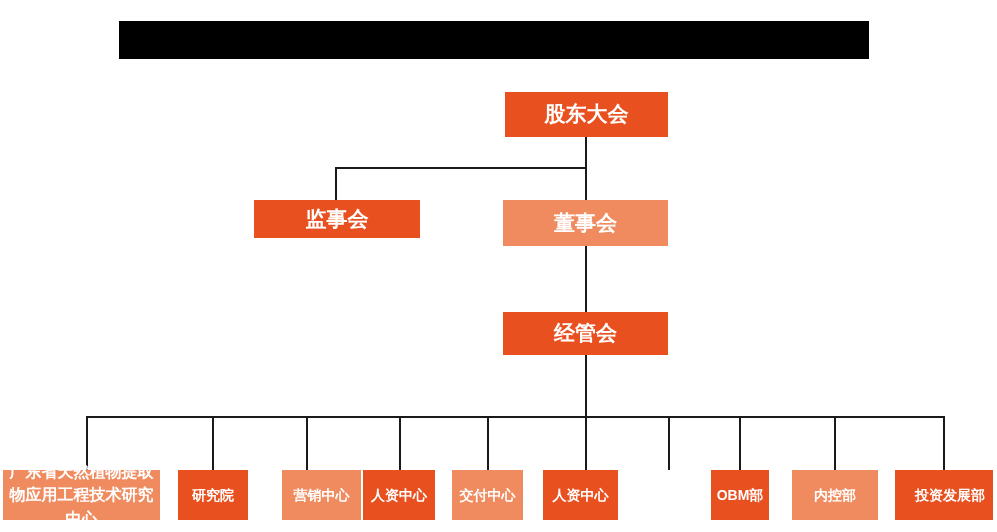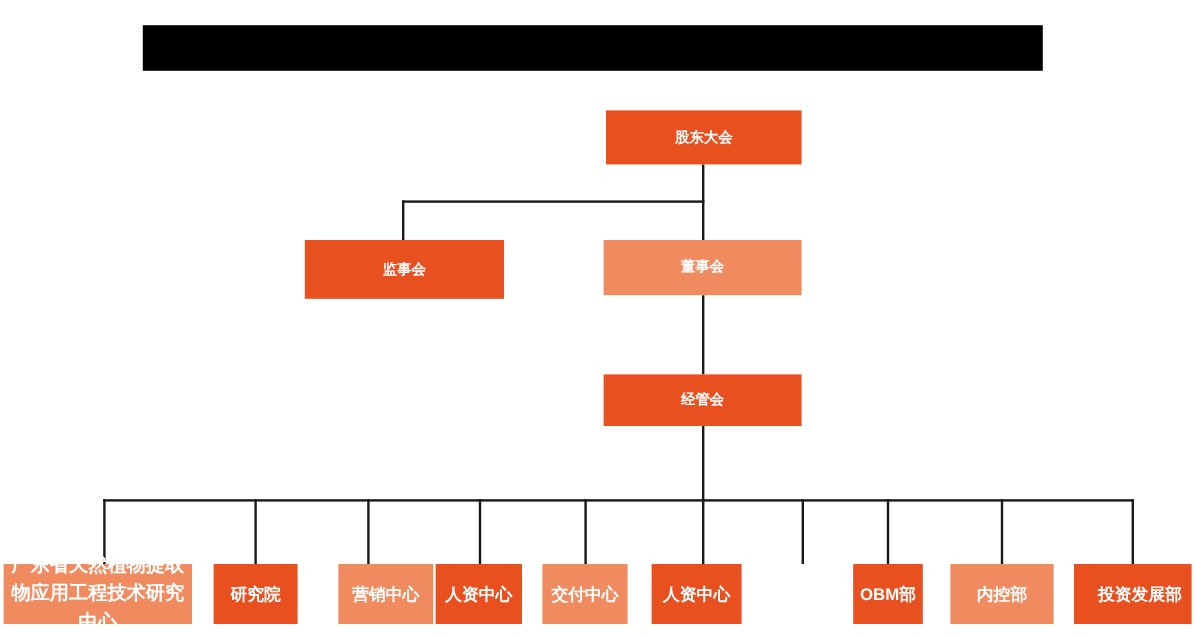--- a/index.html
+++ b/index.html
@@ -26,21 +26,21 @@
     display: flex;
     align-items: center;
     justify-content: center;
     text-align: center;
     color: #ffffff;
     font-weight: bold;
     line-height: 1.45;
   }
   .node.dark  { background: var(--c-primary); }
   .node.light { background: var(--c-secondary); }
-  .node.lvl-top { font-size: 12px; text-align: center; }
+  .node.lvl-top { font-size: 21px; text-align: center; }
   .node.lvl-dept { font-size: 14px; }
   .node.small-text { font-size: 16px; padding: 0 4px; }
   .line {
     position: absolute;
     background: var(--c-line);
   }
 </style>
 </head>
 <body>
 
@@ -66,21 +66,21 @@
   <div class="line" style="left:399px; top:416px; width:2px; height:54px;"></div>
   <div class="line" style="left:487px; top:416px; width:2px; height:54px;"></div>
   <div class="line" style="left:585px; top:416px; width:2px; height:54px;"></div>
   <div class="line" style="left:668px; top:416px; width:2px; height:54px;"></div>
   <div class="line" style="left:739px; top:416px; width:2px; height:54px;"></div>
   <div class="line" style="left:834px; top:416px; width:2px; height:54px;"></div>
   <div class="line" style="left:943px; top:416px; width:2px; height:54px;"></div>
 
   <div class="node dark lvl-top" style="left:505px; top:92px; width:163px; height:45px;">股东大会</div>
 
-  <div class="node dark lvl-top" style="left:254px; top:200px; width:166px; height:49px;">监事会</div>
+  <div class="node dark lvl-top" style="left:254px; top:200px; width:166px; height:38px;">监事会</div>
   <div class="node light lvl-top" style="left:503px; top:200px; width:165px; height:46px;">董事会</div>
 
   <div class="node dark lvl-top" style="left:503px; top:312px; width:165px; height:43px;">经管会</div>
 
   <div class="node light lvl-dept small-text" style="left:3px; top:470px; width:157px; height:50px;">广东省天然植物提取物应用工程技术研究中心</div>
   <div class="node dark lvl-dept" style="left:178px; top:470px; width:70px; height:50px;">研究院</div>
   <div class="node light lvl-dept" style="left:282px; top:470px; width:79px; height:50px;">营销中心</div>
   <div class="node dark lvl-dept" style="left:363px; top:470px; width:72px; height:50px;">人资中心</div>
   <div class="node dark lvl-dept" style="left:543px; top:470px; width:75px; height:50px;">人资中心</div>
   <div class="node light lvl-dept" style="left:452px; top:470px; width:71px; height:50px;">交付中心</div>

